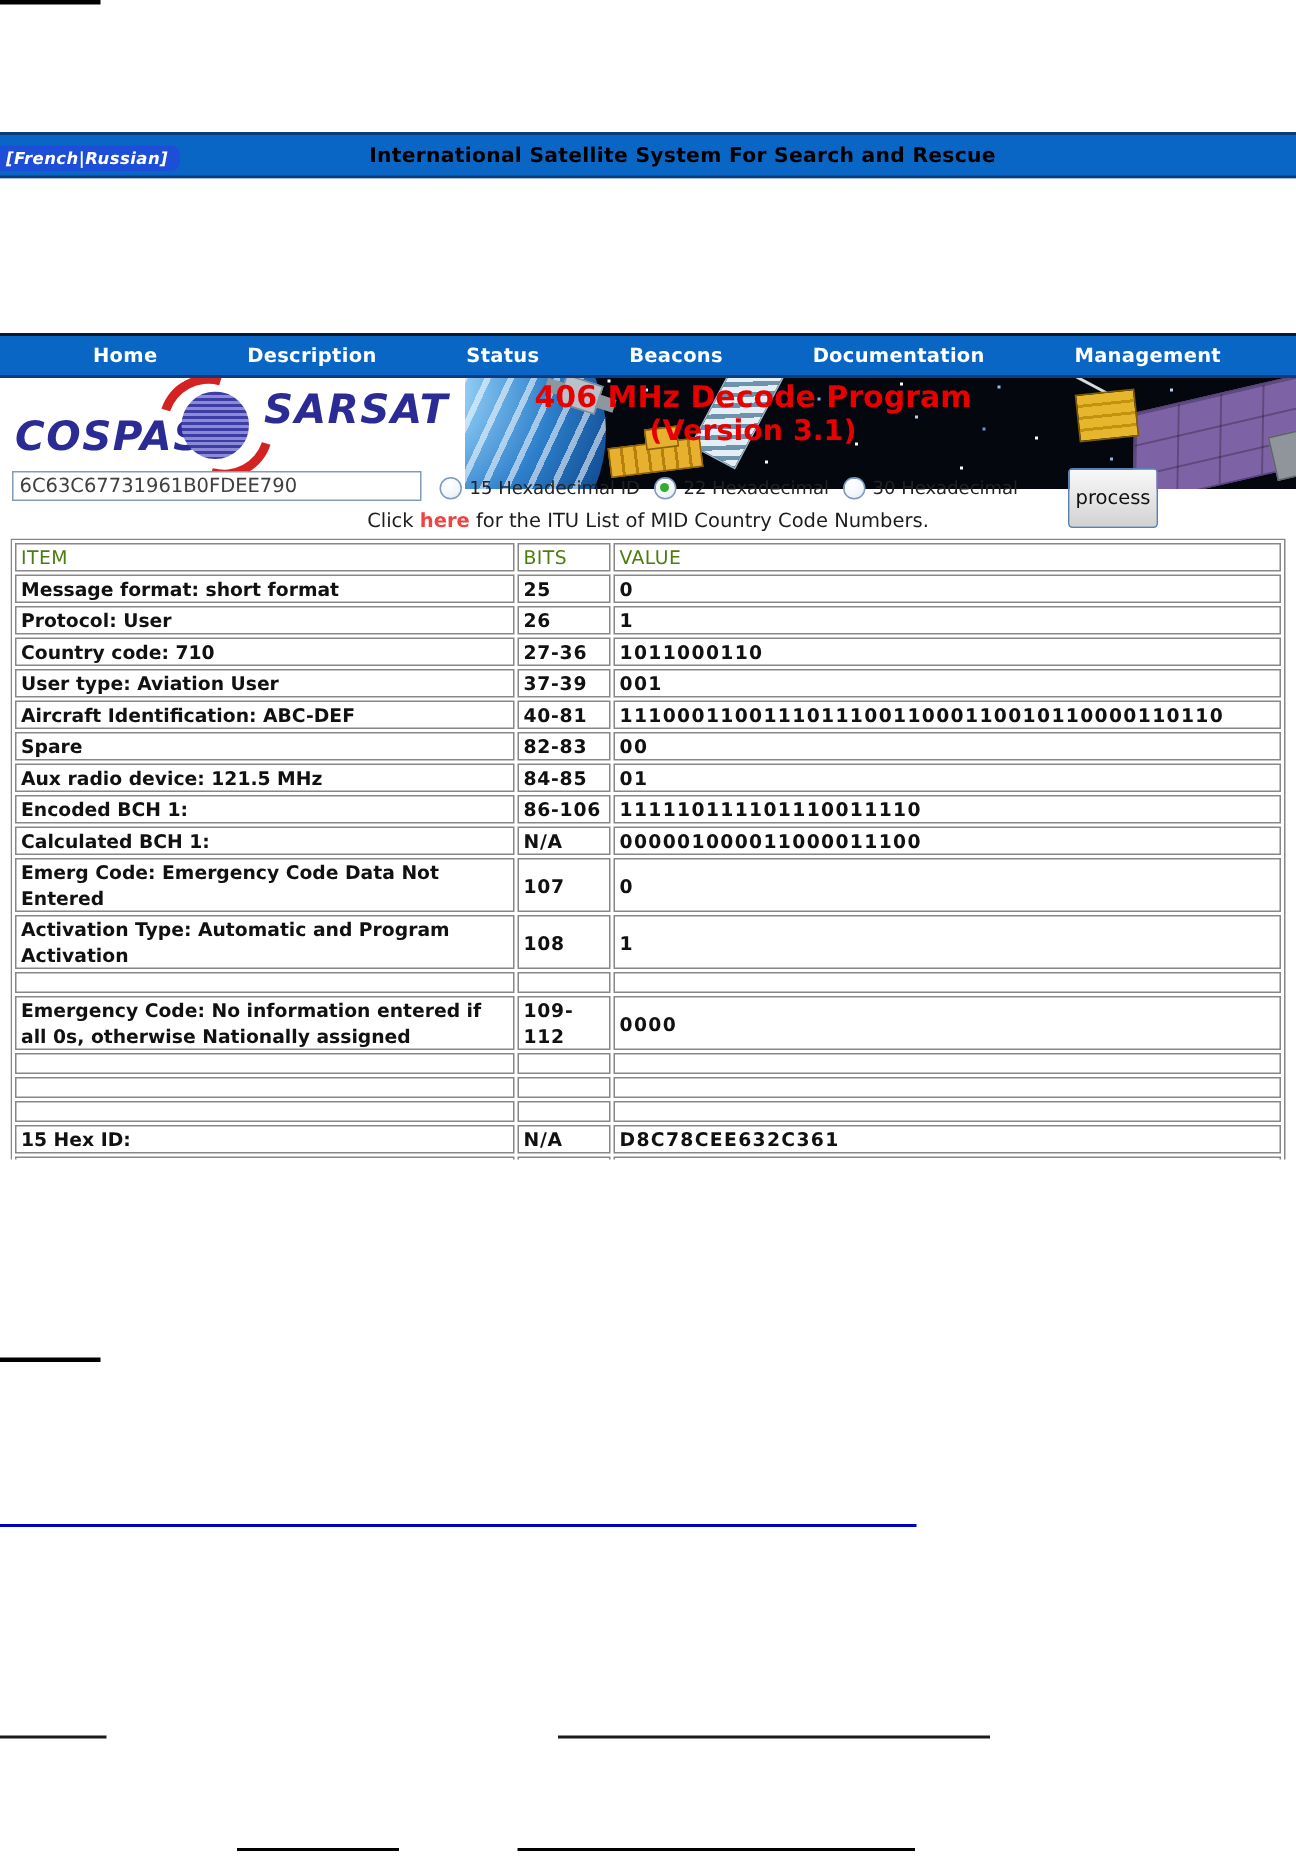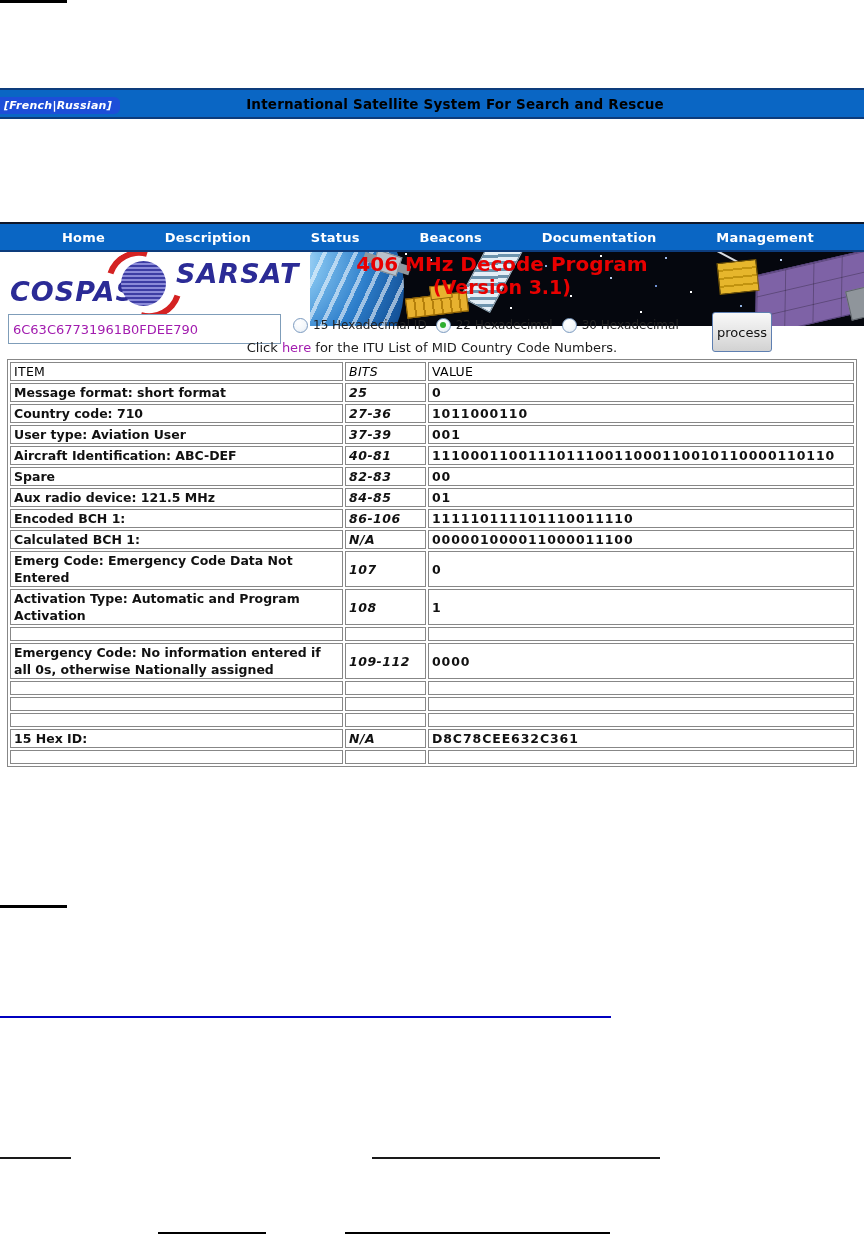--- a/index.html
+++ b/index.html
@@ -79,45 +79,45 @@
   .nav-item{ color:#fff; font-weight:bold; font-size:13px; cursor:pointer; letter-spacing:.2px; }
 
   
   .decode-title{ position:absolute; left:0; top:253px; width:864px; text-align:center; transform:translateX(70px);
     color:#e80000; font-weight:bold; }
   .decode-title .l1{ font-size:20px; line-height:23px; }
   .decode-title .l2{ font-size:19px; line-height:23px; }
 
   
   .form-row{ position:absolute; left:0; top:312px; width:864px; height:26px; }
-  .hex-input{ position:absolute; left:8px; top:2px; width:273px; height:30px;
-    border:1px solid #7f9db9; font-family:"DejaVu Sans",sans-serif; font-size:13px; padding:1px 4px; color:#a21caf; }
+  .hex-input{ position:absolute; left:8px; top:2px; width:273px; height:20px;
+    border:1px solid #7f9db9; font-family:"DejaVu Sans",sans-serif; font-size:13px; padding:1px 4px; color:#404040; }
   .radio-group{ position:absolute; left:293px; top:0; height:26px; display:flex; align-items:center; gap:9px; }
   .radio{ display:inline-flex; align-items:center; gap:5px; cursor:pointer; }
   .rb{ width:15px; height:15px; border-radius:50%; border:1px solid #7d9bc0;
     background:radial-gradient(circle at 35% 30%, #ffffff 0%, #f2f6fa 60%, #d7e2ee 100%); position:relative; display:inline-block; }
   .radio.selected .rb::after{ content:""; position:absolute; left:3.5px; top:3.5px; width:6px; height:6px; border-radius:50%; background:#2fae2f; }
   .rl{ font-size:12px; color:#222; }
   .process-btn{ position:absolute; left:712px; top:0; width:60px; height:40px;
     border:1px solid #5e7fb1; border-radius:3px;
     background:linear-gradient(#f8f8f8, #e8e8e8 45%, #d2d2d2);
     font-family:"DejaVu Sans",sans-serif; font-size:13px; color:#111; cursor:pointer; }
 
   
   .hint-line{ position:absolute; left:0; top:340px; width:864px; text-align:center; font-size:13px; color:#1c1c1c; }
-  .hint-link{ color:#a21caf; cursor:pointer; }
+  .hint-link{ color:#ef4444; cursor:pointer;font-weight:bold; }
 
   
   .table-wrap{ position:absolute; left:7px; top:359px; width:851px; height:414px; overflow:hidden; }
   table.decode{ width:850px; border-collapse:separate; border-spacing:2px; border:1px solid #878787; background:#fff; }
   table.decode td{ border:1px solid #878787; font-size:12.5px; font-weight:bold; color:#111;
     padding:0 3px; line-height:17px; vertical-align:middle; }
-  table.decode tr.head td{ font-weight:normal; color:#000000; letter-spacing:.3px;margin-left:26px; }
+  table.decode tr.head td{ font-weight:normal; color:#4d7c0f; letter-spacing:.3px;margin-left:26px; }
   table.decode td.item{ width:333px; }
-  table.decode td.bits{ width:81px; letter-spacing:.5px;font-style:italic; }
+  table.decode td.bits{ width:62px; letter-spacing:.5px; }
   table.decode td.value{ letter-spacing:.9px; }
   table.decode tr.empty td{ height:14px; }
 </style>
 </head>
 <body>
 
 <div class="page">
 
   <div class="stray" style="left:0;top:0;width:67px;height:3px;"></div>
 
@@ -189,20 +189,25 @@
             <td class="item">ITEM</td>
             <td class="bits">BITS</td>
             <td class="value">VALUE</td>
           </tr>
           <tr>
             <td class="item">Message format: short format</td>
             <td class="bits">25</td>
             <td class="value">0</td>
           </tr>
           <tr>
+            <td class="item">Protocol: User</td>
+            <td class="bits">26</td>
+            <td class="value">1</td>
+          </tr>
+          <tr>
             <td class="item">Country code: 710</td>
             <td class="bits">27-36</td>
             <td class="value">1011000110</td>
           </tr>
           <tr>
             <td class="item">User type: Aviation User</td>
             <td class="bits">37-39</td>
             <td class="value">001</td>
           </tr>
           <tr>

